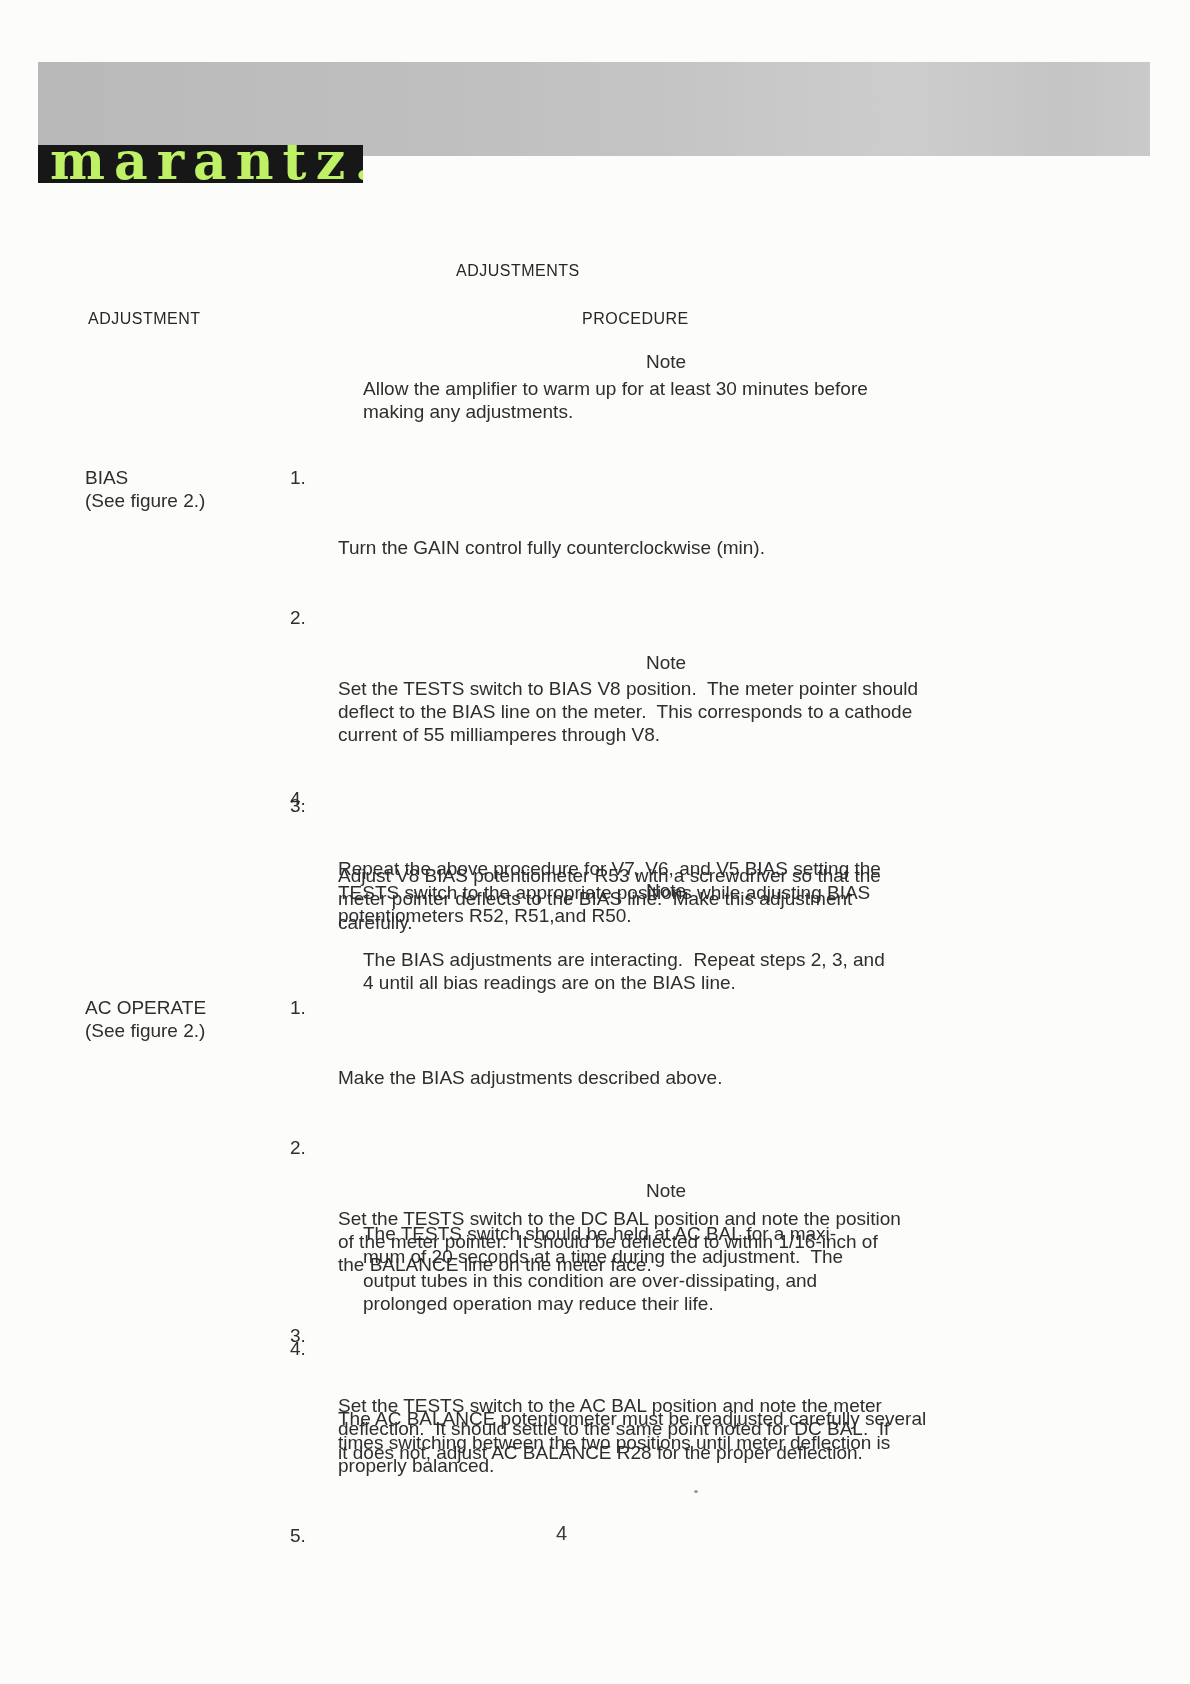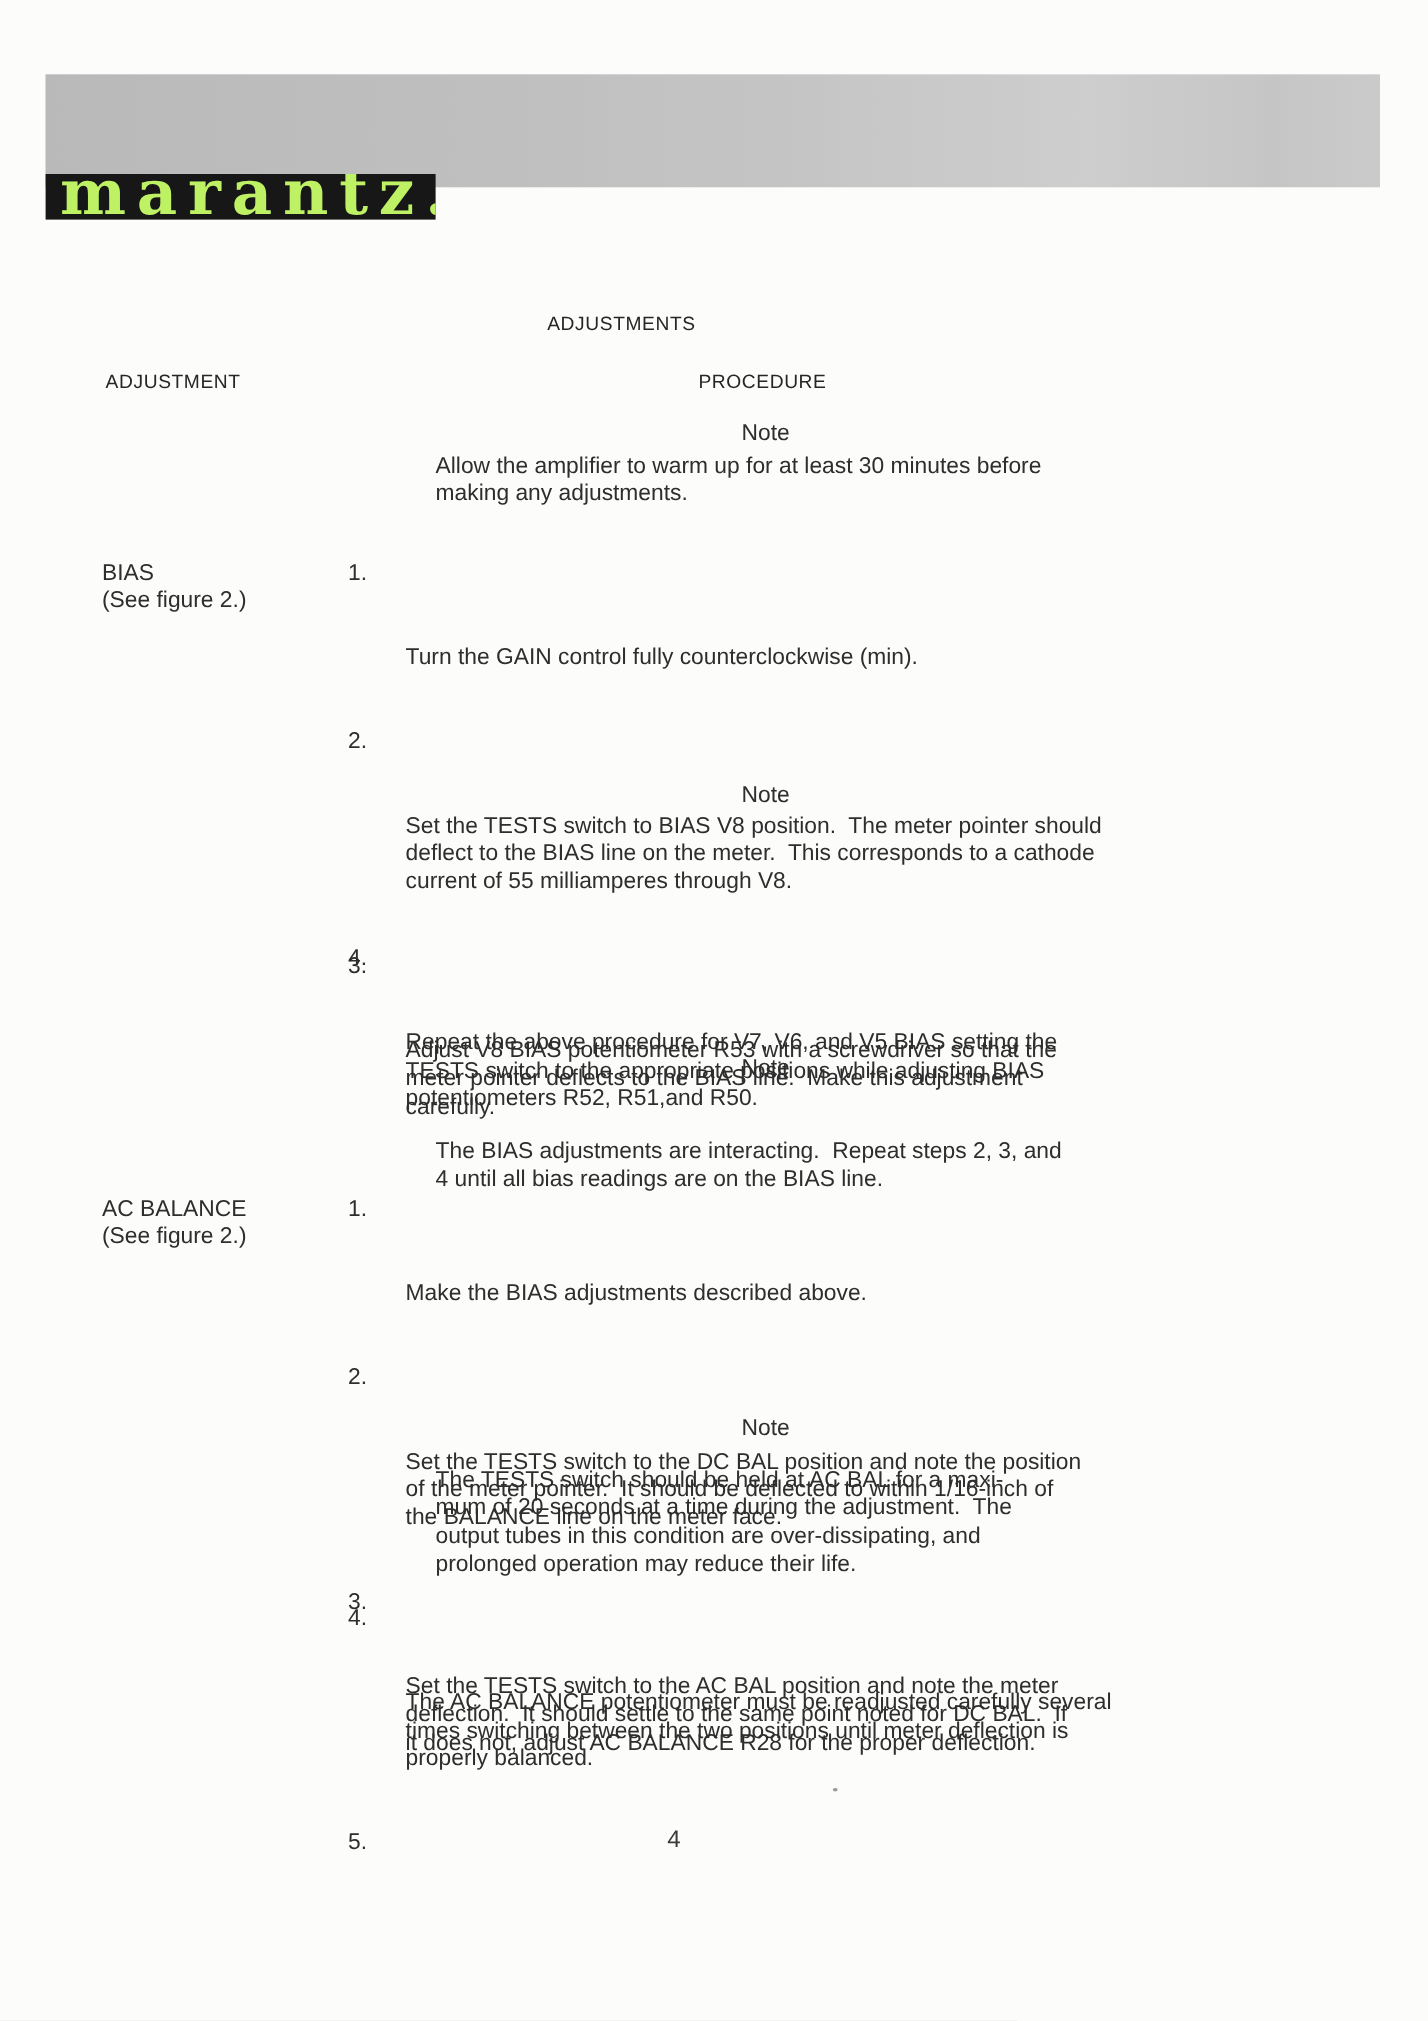--- a/index.html
+++ b/index.html
@@ -33,21 +33,21 @@
     letter-spacing:9px;
     color:#bef264;
     padding-left:12px;
     transform:translateY(-3px);
   }
   .t{position:absolute;white-space:pre-wrap;font-size:19px;line-height:23.4px;}
   .hdr{font-size:16px;letter-spacing:0.5px;color:#262626;}
   .title{left:456px;top:259px;}
   .col-left{left:67px;top:307px;margin-left:21px;}
   .col-right{left:582px;top:307px;}
-  .note-label{left:558px;top:0;width:160px;text-align:center;}
+  .note-label{left:586px;top:0;width:160px;text-align:center;}
   .para{left:363px;}
   .label-col{left:48px;margin-left:37px;}
   .items{position:absolute;left:0;width:1100px;}
   .item{position:relative;}
   .item .num{position:absolute;left:290px;top:0;}
   .item .itext{margin-left:338px;}
   .pageno{left:556px;top:1522px;font-size:20px;color:#3a3a3a;}
   .speck{position:absolute;left:694px;top:1490px;width:4px;height:3px;background:#9a9a9a;border-radius:50%;}
 </style>
 </head>
@@ -107,21 +107,21 @@
       <div class="itext">Repeat the above procedure for V7, V6, and V5 BIAS setting the
 TESTS switch to the appropriate positions while adjusting BIAS
 potentiometers R52, R51,and R50.</div>
     </div>
   </div>
 
   <div class="t note-label" style="top:879px">Note</div>
   <div class="t para" style="top:948px">The BIAS adjustments are interacting.  Repeat steps 2, 3, and
 4 until all bias readings are on the BIAS line.</div>
 
-  <div class="t label-col" style="top:996px"><span>AC BALANCE</span>
+  <div class="t label-col" style="top:996px"><span>AC OPERATE</span>
 <span>(See figure 2.)</span></div>
 
   <div class="items" style="top:996px">
     <div class="item t" style="position:relative;">
       <span class="num">1.</span>
       <div class="itext">Make the BIAS adjustments described above.</div>
     </div>
     <div class="item t" style="position:relative;">
       <span class="num">2.</span>
       <div class="itext">Set the TESTS switch to the DC BAL position and note the position

